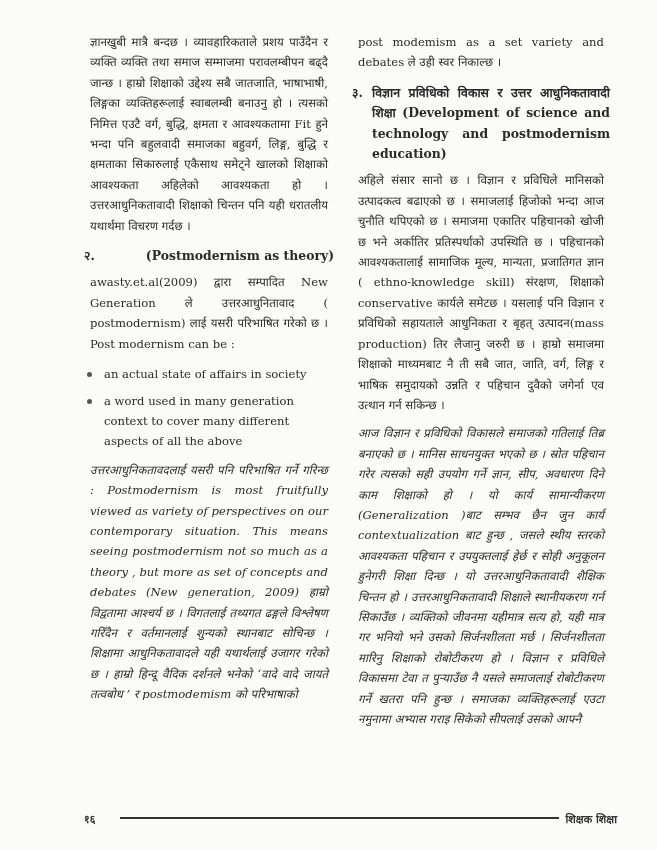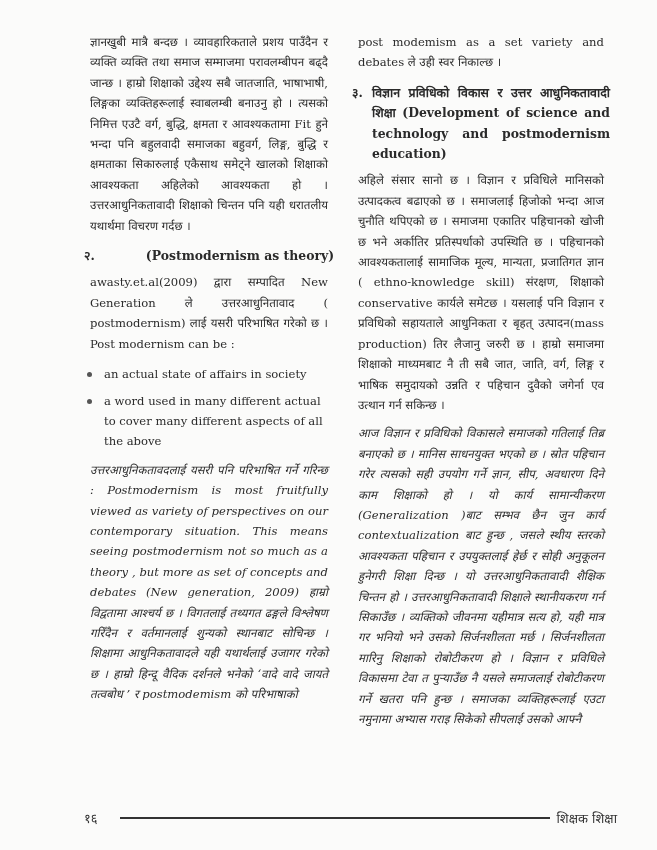--- a/index.html
+++ b/index.html
@@ -27,42 +27,42 @@
   .heading .en { font-weight: bold; }
   ul { list-style: none; margin: 10px 0 0 0; padding: 0; }
   li { position: relative; padding-left: 20px; margin-bottom: 6px; text-align: left; }
   li::before {
     content: ""; position: absolute; left: 3px; top: 8px;
     width: 5px; height: 5px; border-radius: 50%; background: #555;
   }
   .footer {
     position: absolute; left: 84px; right: 40px; top: 808px; height: 20px;
     display: flex; align-items: center;
-    font-size: 13px; color: #333;
+    font-size: 11px; color: #333; font-weight: bold;
   }
   .footer .pno { width: 30px; }
   .footer .rule { flex: 1; height: 2px; background: #333; margin: 0 4px 0 6px; }
   .footer .jtitle { padding-left: 2px; }
 </style>
 </head>
 <body>
 
 <div class="col left">
   <p>ज्ञानखुबी मात्रै बन्दछ । व्यावहारिकताले प्रशय पाउँदैन र व्यक्ति व्यक्ति तथा समाज सम्माजमा परावलम्बीपन बढ्दै जान्छ । हाम्रो शिक्षाको उद्देश्य सबै जातजाति, भाषाभाषी, लिङ्गका व्यक्तिहरूलाई स्वाबलम्बी बनाउनु हो । त्यसको निमित्त एउटै वर्ग, बुद्धि, क्षमता र आवश्यकतामा Fit हुने भन्दा पनि बहुलवादी समाजका बहुवर्ग, लिङ्ग, बुद्धि र क्षमताका सिकारुलाई एकैसाथ समेट्ने खालको शिक्षाको आवश्यकता अहिलेको आवश्यकता हो । उत्तरआधुनिकतावादी शिक्षाको चिन्तन पनि यही धरातलीय यथार्थमा विचरण गर्दछ ।</p>
 
   <div class="heading">
     <span class="num">२.</span>
     <span class="en" style="display:block;text-align:right;">(Postmodernism as theory)</span>
   </div>
 
   <p>awasty.et.al(2009) द्वारा सम्पादित New Generation ले उत्तरआधुनितावाद ( postmodernism) लाई यसरी परिभाषित गरेको छ ।Post modernism can be :</p>
 
   <ul>
     <li>an actual state of affairs in society</li>
-    <li>a word used in many different actual to cover many different aspects of all the above</li>
+    <li>a word used in many generation context to cover many different aspects of all the above</li>
   </ul>
 
   <p class="gap">उत्तरआधुनिकतावदलाई यसरी पनि परिभाषित गर्ने गरिन्छ : Postmodernism is most fruitfully viewed as variety of perspectives on our contemporary situation. This means seeing postmodernism not so much as a theory , but more as set of concepts and debates (New generation, 2009) हाम्रो विद्वतामा आश्चर्य छ । विगतलाई तथ्यगत ढङ्गले विश्लेषण गरिँदैन र वर्तमानलाई शुन्यको स्थानबाट सोचिन्छ । शिक्षामा आधुनिकतावादले यही यथार्थलाई उजागर गरेको छ । हाम्रो हिन्दू वैदिक दर्शनले भनेको ‘वादे वादे जायते तत्वबोध ’ र postmodemism को परिभाषाको</p>
 </div>
 
 <div class="col right">
   <p>post modemism as a set variety and debates ले उही स्वर निकाल्छ ।</p>
 
   <div class="heading">
     <span class="num">३.</span>

